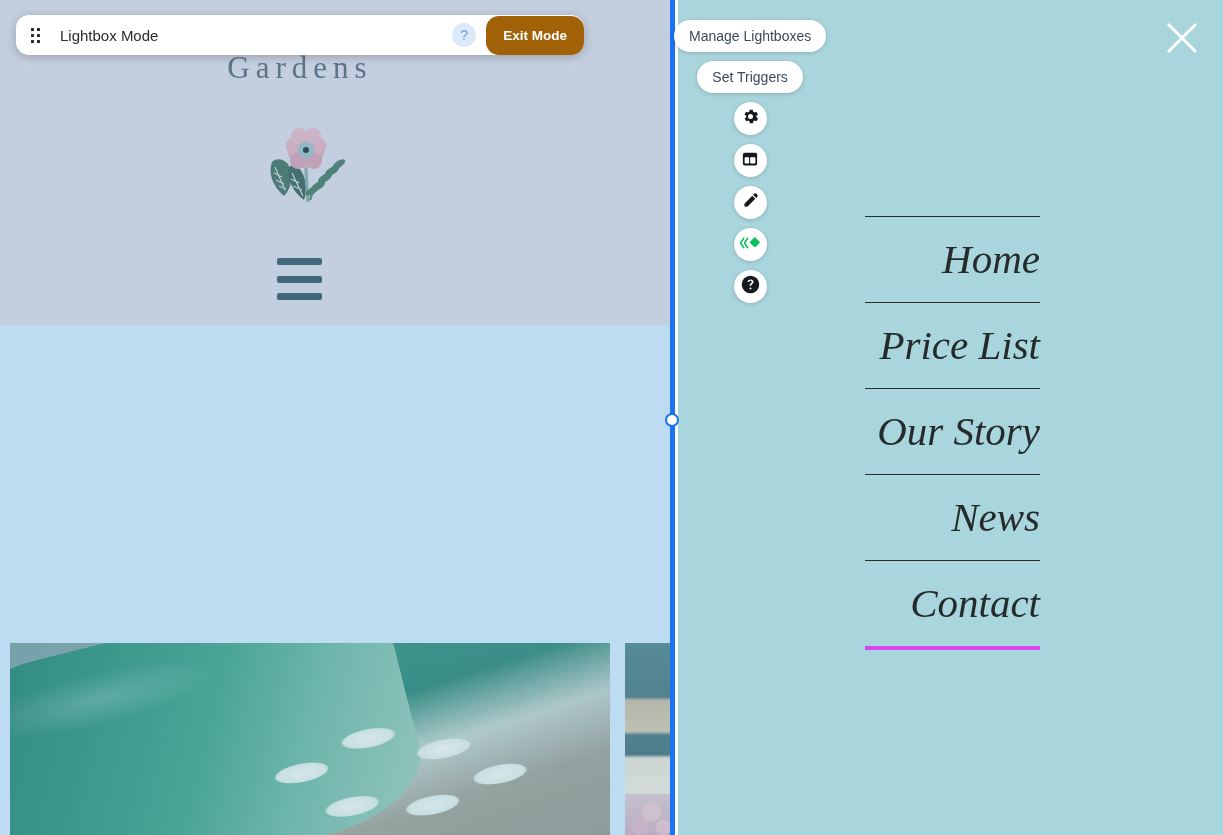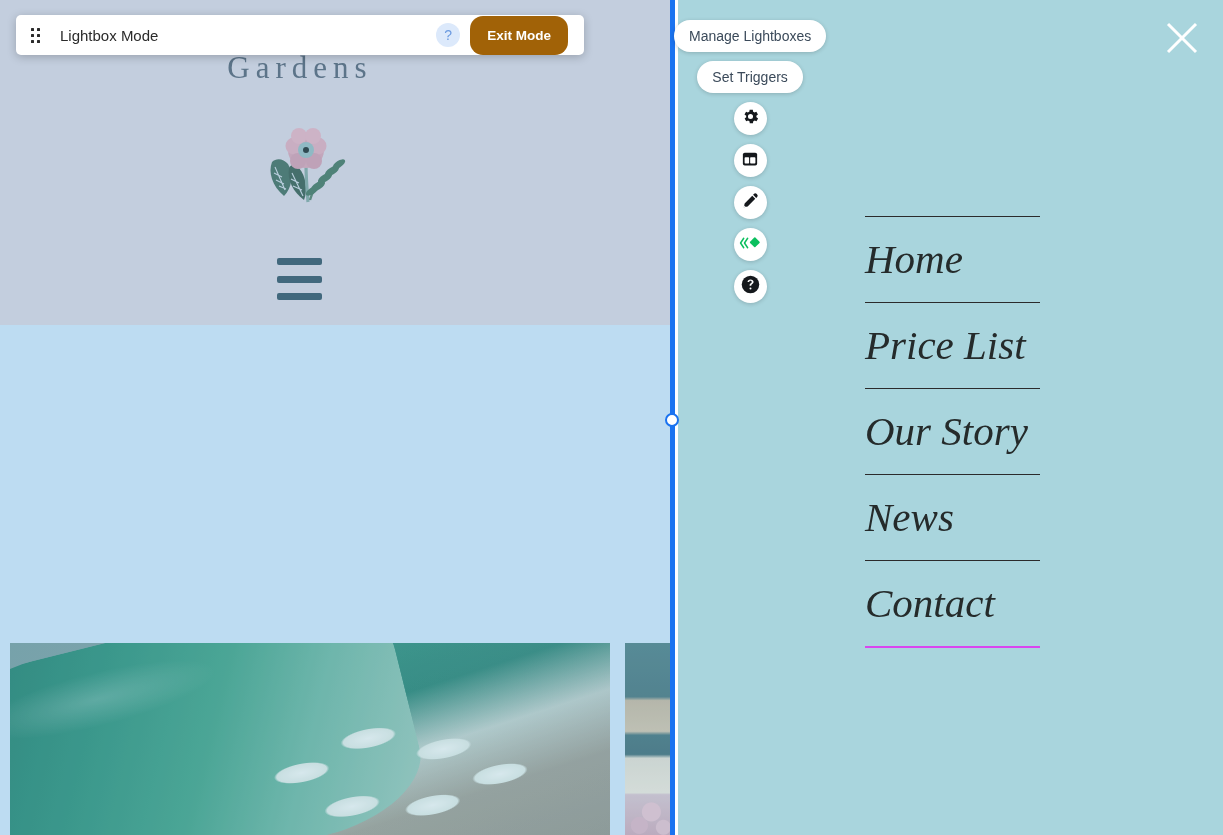--- a/index.html
+++ b/index.html
@@ -129,22 +129,23 @@
   }
   .lb-menu {
     position: absolute; left: 187px; top: 216px;
     width: 175px;
   }
   .lb-item {
     border-top: 1px solid #2b2b2b;
     height: 85px;
     display: flex;
     align-items: center;
-  }
-  .lb-item:last-child { border-bottom: 2px solid #d946ef; }
+    justify-content: flex-end;
+  }
+  .lb-item:last-child { border-bottom: 4px solid #d946ef; }
   .lb-item-label {
     font-family: "Liberation Serif", serif;
     font-style: italic;
     font-size: 41px;
     color: #252b2b;
     line-height: 1;
     white-space: nowrap;
   }
 
   
@@ -194,24 +195,24 @@
     display: flex; align-items: center; justify-content: center;
     box-shadow: 0 1px 4px rgba(0,0,0,0.18);
     cursor: pointer;
   }
 
   
   .mode-bar {
     position: absolute; left: 16px; top: 15px;
     width: 568px; height: 40px;
     background: #ffffff;
-    border-radius: 5px;
+    border-radius: 13px;
     box-shadow: 0 2px 10px rgba(0,0,0,0.22);
     display: flex; align-items: center;
-    padding: 0 16px 0 0;
+    padding: 0 0 0 0;
     box-sizing: border-box;
   }
   .mb-grip {
     width: 38px; height: 100%;
     display: flex; align-items: center; justify-content: center;
     cursor: move;
   }
   .mb-grip-dots {
     display: grid;
     grid-template-columns: repeat(2, 3px);

